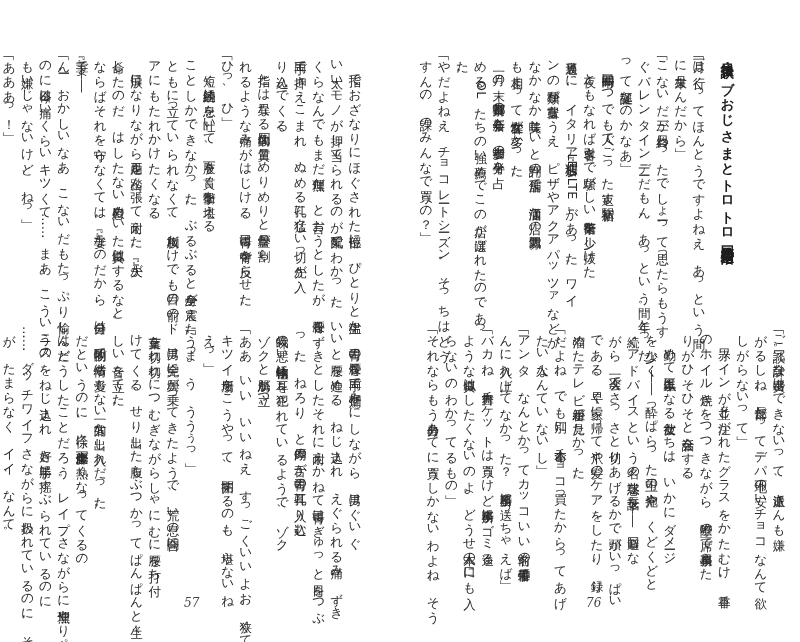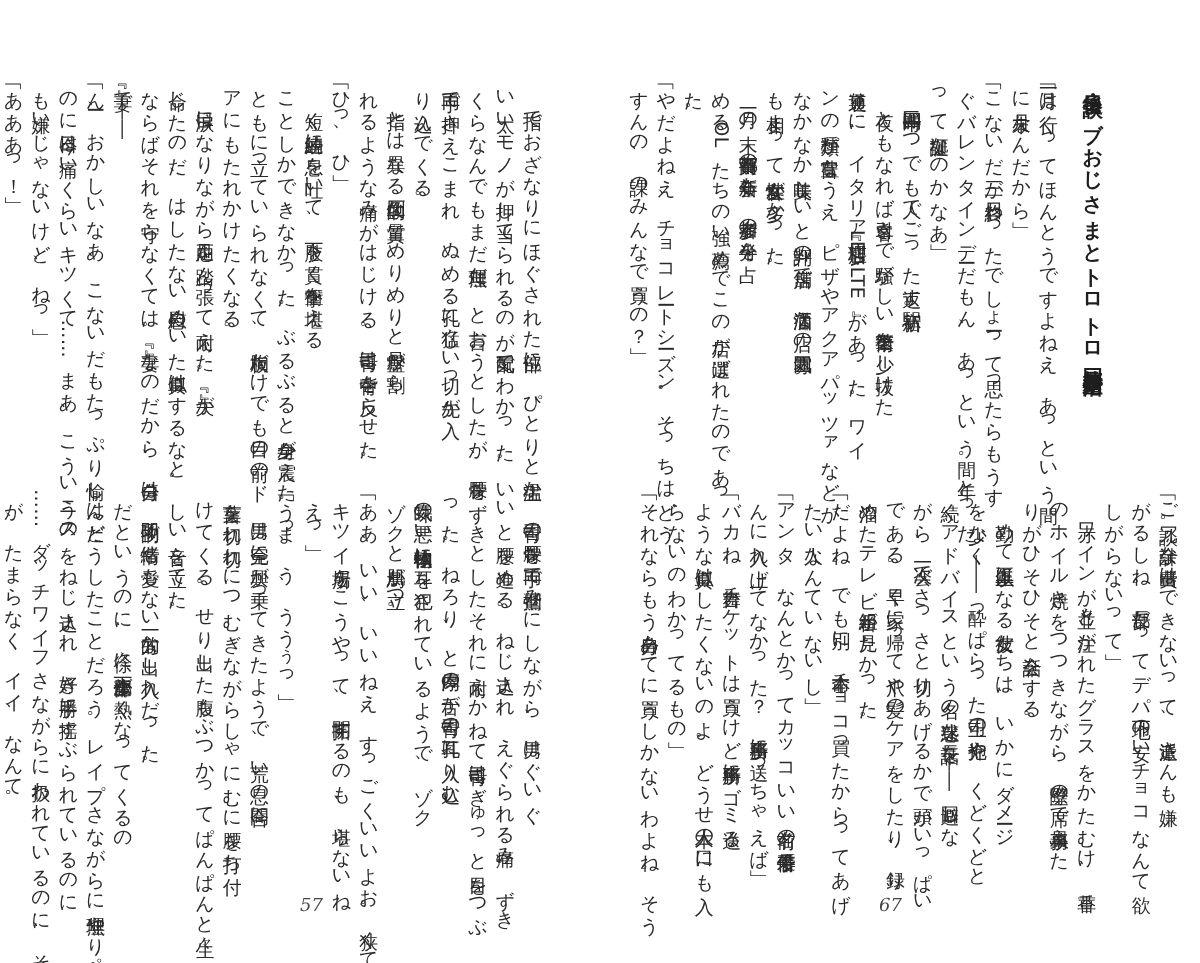--- a/index.html
+++ b/index.html
@@ -61,21 +61,21 @@
   .right-bottom { right: 12px;  top: 326px; height: 262px; }
 
   .page-number {
     position: absolute;
     top: 596px;
     font-family: "DejaVu Serif", serif;
     font-size: 12px;
     color: #444444;
     font-style: italic;
   }
-  .pn-left  { left: 200px; }
+  .pn-left  { left: 184px; }
   .pn-right { left: 186px; }
 </style>
 </head>
 <body>
 
 <div class="page page-left">
   <div class="block left-top" id="left-top">
       <span class="col indent">指でおざなりにほぐされた部位に、ぴとりと生温か</span>
       <span class="col">い太いモノが押し当てられるのが気配でわかった。い</span>
       <span class="col">くらなんでもまだ無理だ、と言おうとしたが、腰骨を</span>
@@ -157,14 +157,14 @@
       <span class="col">溜めたテレビ番組が見たかった。</span>
       <span class="col">「だよね。でも別に、本命チョコ買ったからってあげ</span>
       <span class="col">たい人なんていないし」</span>
       <span class="col">「アンタ、なんとかってカッコいい名前の若手俳優く</span>
       <span class="col">んに入れ上げてなかった？　事務所に送っちゃえば」</span>
       <span class="col">「バカね、舞台チケットは買うけど事務所にゴミ送る</span>
       <span class="col">ような真似はしたくないのよ。どうせ本人の口にも入</span>
       <span class="col">らないのわかってるもの」</span>
       <span class="col">「それならもう自分あてに買うしかないわよね。そう</span>
     </div>
-  <div class="page-number pn-right">67</div>
+  <div class="page-number pn-right">76</div>
 </div>
 
 </body></html>

